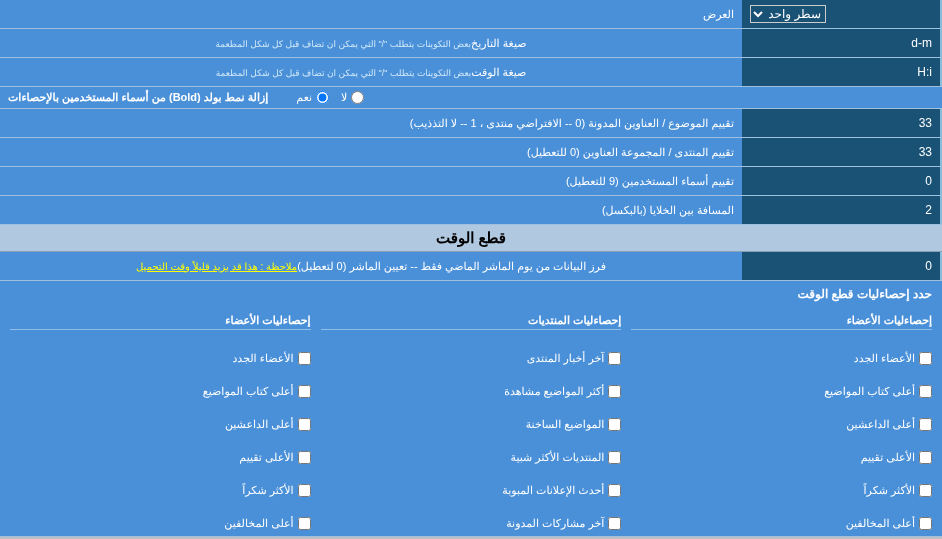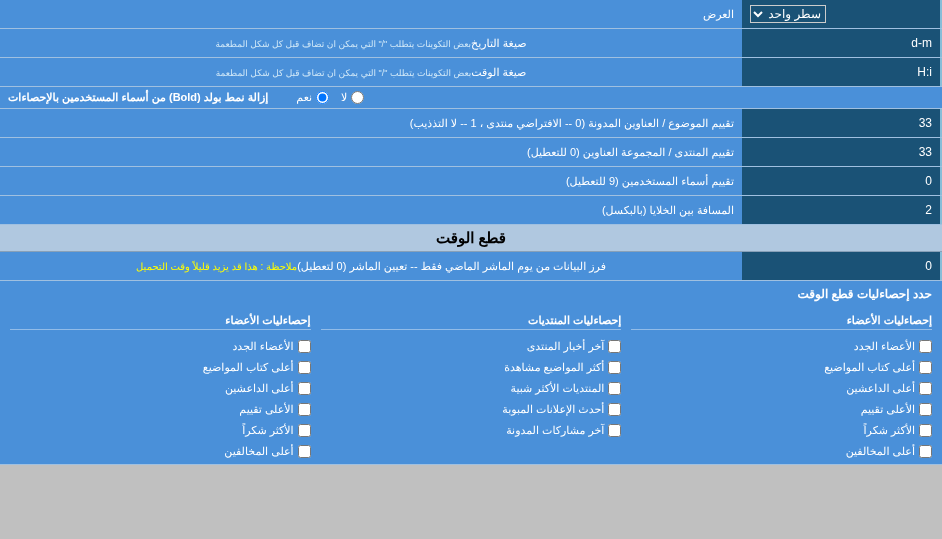--- a/index.html
+++ b/index.html
@@ -122,21 +122,21 @@
     .checkboxes-grid {
       display: grid;
       grid-template-columns: 1fr 1fr 1fr;
       gap: 2px 10px;
       direction: rtl;
     }
 
     .checkbox-col {
       display: flex;
       flex-direction: column;
-      gap: 8px;
+      gap: 20px;
     }
 
     .checkbox-col-header {
       color: #fff;
       font-weight: bold;
       font-size: 11px;
       text-align: right;
       border-bottom: 1px solid rgba(255,255,255,0.4);
       padding-bottom: 2px;
       margin-bottom: 2px;
@@ -152,20 +152,21 @@
     }
 
     .checkbox-item input[type="checkbox"] {
       cursor: pointer;
     }
 
     .note-text {
       color: #ffff00;
       font-size: 10px;
       text-align: right;
+      text-decoration: underline;
     }
 
     .row-label-multiline {
       flex-direction: row;
       justify-content: center;
     }
 
     .row-label-sub {
       font-size: 9px;
       color: #d0e8f8;
@@ -309,20 +310,24 @@
         <div class="checkbox-item">
           <input type="checkbox" style="">
           <span>آخر أخبار المنتدى</span>
         </div>
         <div class="checkbox-item">
           <input type="checkbox" style="">
           <span>أكثر المواضيع مشاهدة</span>
         </div>
         <div class="checkbox-item">
           <input type="checkbox" style="">
+          <span>المواضيع الساخنة</span>
+        </div>
+        <div class="checkbox-item">
+          <input type="checkbox" style="">
           <span>المنتديات الأكثر شبية</span>
         </div>
         <div class="checkbox-item">
           <input type="checkbox" style="">
           <span>أحدث الإعلانات المبوبة</span>
         </div>
         <div class="checkbox-item">
           <input type="checkbox" style="">
           <span>آخر مشاركات المدونة</span>
         </div>

